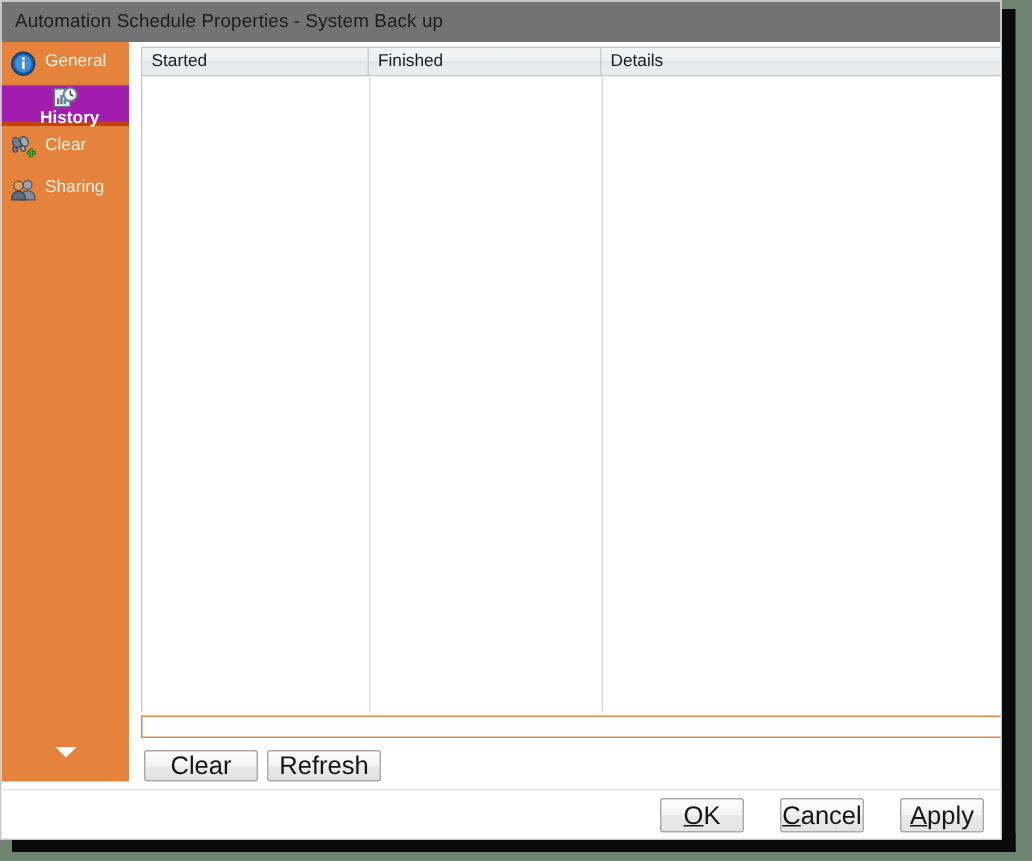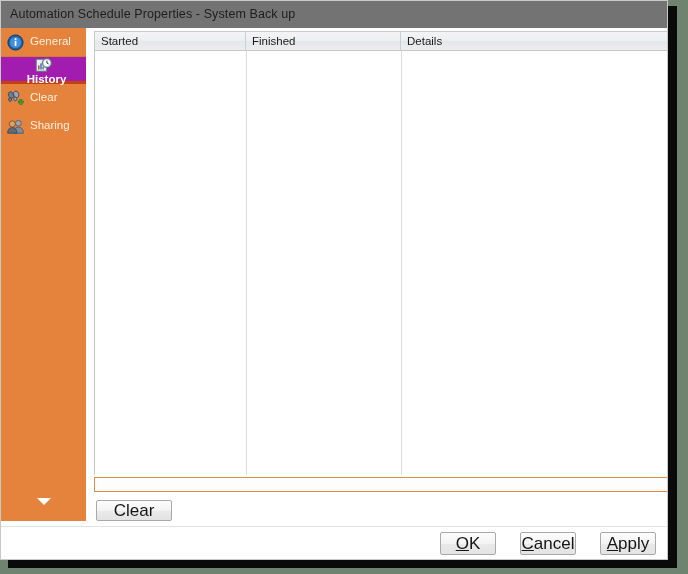--- a/index.html
+++ b/index.html
@@ -316,20 +316,21 @@
       </div>
       <div id="list-body">
         <div class="col-sep" id="sep-1"></div>
         <div class="col-sep" id="sep-2"></div>
       </div>
     </div>
 
     <div id="hscroll"></div>
 
     <button class="btn" id="btn-clear">Clear</button>
+    <button class="btn" id="btn-refresh">Refresh</button>
 
     <div id="footer">
       <button class="btn footer-btn" id="btn-ok"><span class="accel">O</span><span>K</span></button>
       <button class="btn footer-btn" id="btn-cancel"><span class="accel">C</span><span>ancel</span></button>
       <button class="btn footer-btn" id="btn-apply"><span class="accel">A</span><span>pply</span></button>
     </div>
 
   </div>
 </div>
 

